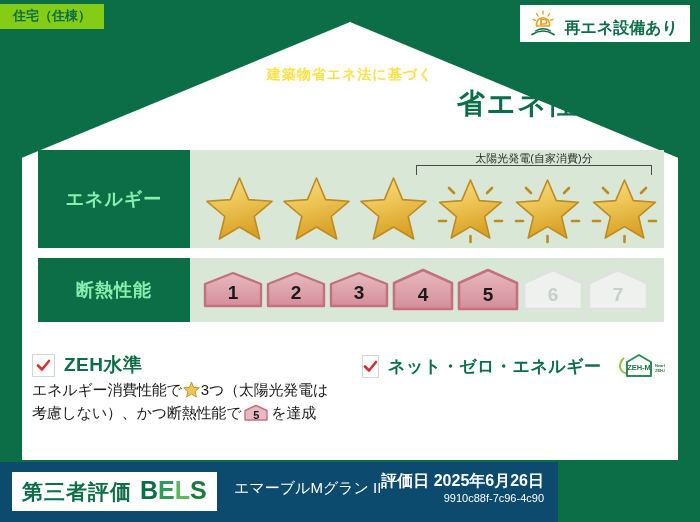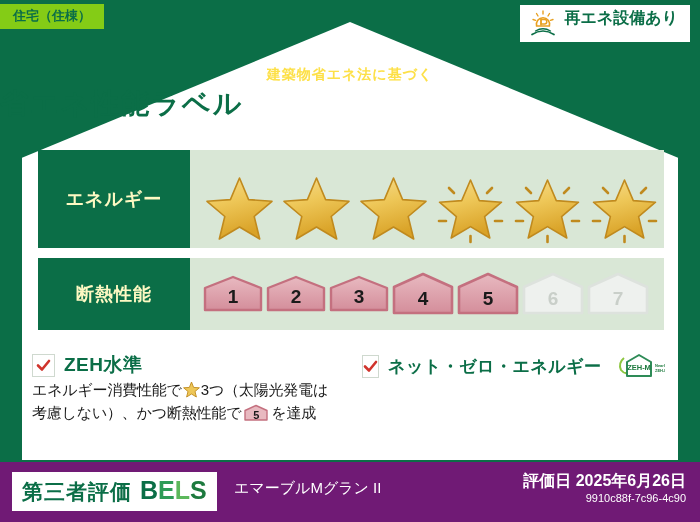--- a/index.html
+++ b/index.html
@@ -48,21 +48,21 @@
     line-height: 1.1;
   }
   
   .top-badge {
     position: absolute;
     right: 10px;
     top: 5px;
     background: #ffffff;
     padding: 4px 12px 5px 8px;
     display: flex;
-    align-items: flex-start;
+    align-items: flex-end;
     gap: 7px;
   }
   .top-badge .badge-text {
     color: #0b6e47;
     font-size: 16px;
     font-weight: bold;
     line-height: 1.1;
   }
   .solar-icon { width: 30px; height: 28px; display: block; }
 
@@ -74,42 +74,42 @@
     text-align: center;
     color: #fde047;
     font-size: 14px;
     font-weight: bold;
     letter-spacing: 1px;
   }
   .title-main {
     position: absolute;
     left: 0; right: 0;
     top: 85px;
-    text-align: left;
+    text-align: right;
     color: #0b6e47;
     font-size: 28px;
     font-weight: bold;
     letter-spacing: 2px;
   }
 
   
   .perf-row {
     position: absolute;
     left: 38px;
     width: 626px;
     display: flex;
     align-items: stretch;
     background: #d9e7d6;
   }
   .perf-row.energy { top: 150px; height: 98px; }
-  .perf-row.insul  { top: 258px; height: 72px; }
+  .perf-row.insul  { top: 258px; height: 64px; }
 
   .perf-label {
     background: #0b6e47;
-    color: #fef9c3;
+    color: #86efac;
     width: 152px;
     min-width: 152px;
     display: flex;
     flex-direction: column;
     align-items: center;
     justify-content: center;
     font-weight: bold;
     font-size: 18px;
     line-height: 1.35;
     letter-spacing: 1px;
@@ -236,23 +236,23 @@
   .inline-house .n {
     position: absolute; left: 0; right: 0; bottom: 1px;
     text-align: center; font-size: 11px; font-weight: bold; color: #1a1a1a; line-height: 1;
   }
 
   
   .footer {
     position: absolute;
     left: 0;
     bottom: 0;
-    width: 700px;
+    width: 558px;
     height: 60px;
-    background: #701a75;
+    background: #0c4a6e;
   }
   .bels-box {
     position: absolute;
     left: 12px;
     top: 10px;
     background: #ffffff;
     padding: 4px 10px 5px 10px;
     display: flex;
     align-items: baseline;
     gap: 8px;
@@ -329,20 +329,24 @@
   </div>
 
   <div class="title-sub">建築物省エネ法に基づく</div>
   <div class="title-main">省エネ性能ラベル</div>
 
   <div class="perf-row energy">
     <div class="perf-label">
       <span class="l1">エネルギー</span>
     </div>
     <div class="perf-body">
+      <div class="solar-anno">
+        <div class="anno-text">太陽光発電(自家消費)分</div>
+        <div class="bracket"></div>
+      </div>
       <div class="stars-wrap">
         <div class="star-cell">
           <svg viewBox="0 0 75 72">
               <defs>
                 <linearGradient id="gA" x1="0" y1="0" x2="0.3" y2="1">
                   <stop offset="0" stop-color="#f6dc8e"></stop>
                   <stop offset="0.45" stop-color="#eec758"></stop>
                   <stop offset="1" stop-color="#d9a227"></stop>
                 </linearGradient>
               </defs>

